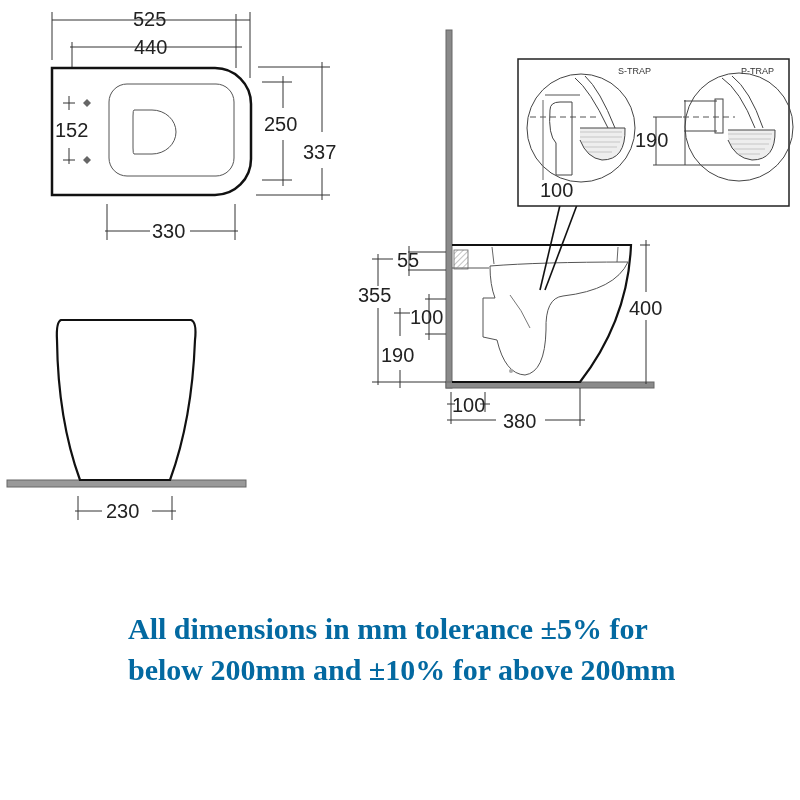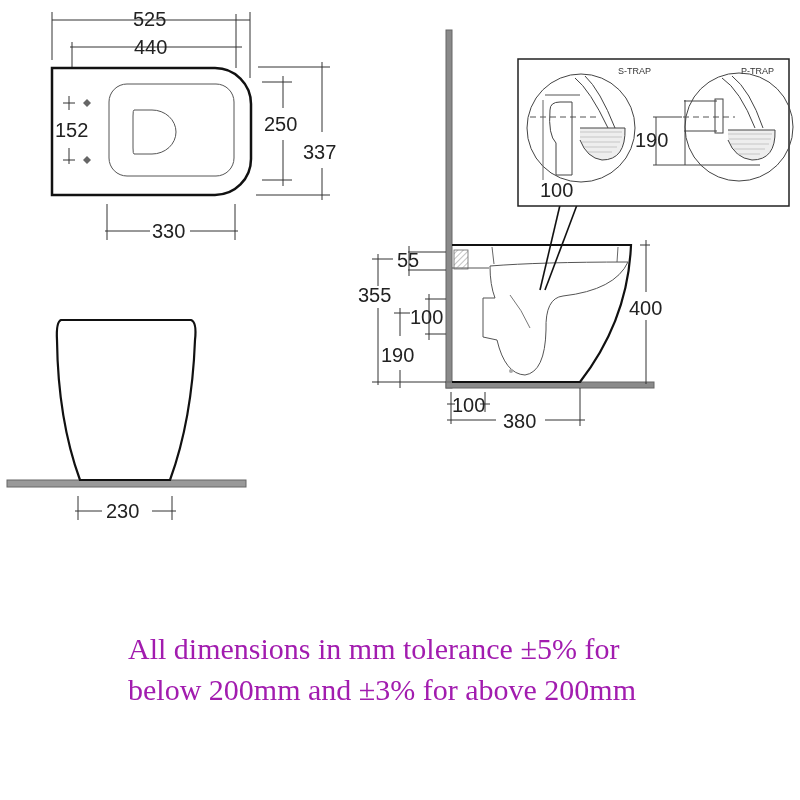--- a/index.html
+++ b/index.html
@@ -1,22 +1,22 @@
 <!DOCTYPE html>
 <html><head>
 <meta charset="utf-8">
 <style>
   html, body { margin: 0; padding: 0; background: #ffffff; }
   body { width: 800px; height: 800px; position: relative; overflow: hidden; }
   svg.drawing { position: absolute; left: 0; top: 0; }
   .dimtext { font-family: "Liberation Sans", sans-serif; font-size: 20px; fill: #222; }
   .traplabel { font-family: "Liberation Sans", sans-serif; font-size: 9px; fill: #333; }
   .note {
-    position: absolute; left: 128px; top: 628px; width: 660px;
-    font-family: "Liberation Serif", serif; font-size: 30px; line-height: 41px; color: #a21caf;
+    position: absolute; left: 128px; top: 608px; width: 660px;
+    font-family: "Liberation Serif", serif; font-size: 30px; line-height: 41px; color: #0369a1; font-weight: bold;
   }
   .note div { white-space: nowrap; }
 </style>
 </head>
 <body>
 
 <svg class="drawing" width="800" height="800" viewBox="0 0 800 800">
 
   <g stroke="#333" fill="none">
 
@@ -168,14 +168,14 @@
 
   <defs>
     <pattern id="hatch" width="4" height="4" patternUnits="userSpaceOnUse" patternTransform="rotate(45)">
       <line x1="0" y1="0" x2="0" y2="4" stroke="#888" stroke-width="1"></line>
     </pattern>
   </defs>
 </svg>
 
 <div class="note">
   <div>All dimensions in mm tolerance ±5% for</div>
-  <div>below 200mm and ±3% for above 200mm</div>
+  <div>below 200mm and ±10% for above 200mm</div>
 </div>
 
 </body></html>

